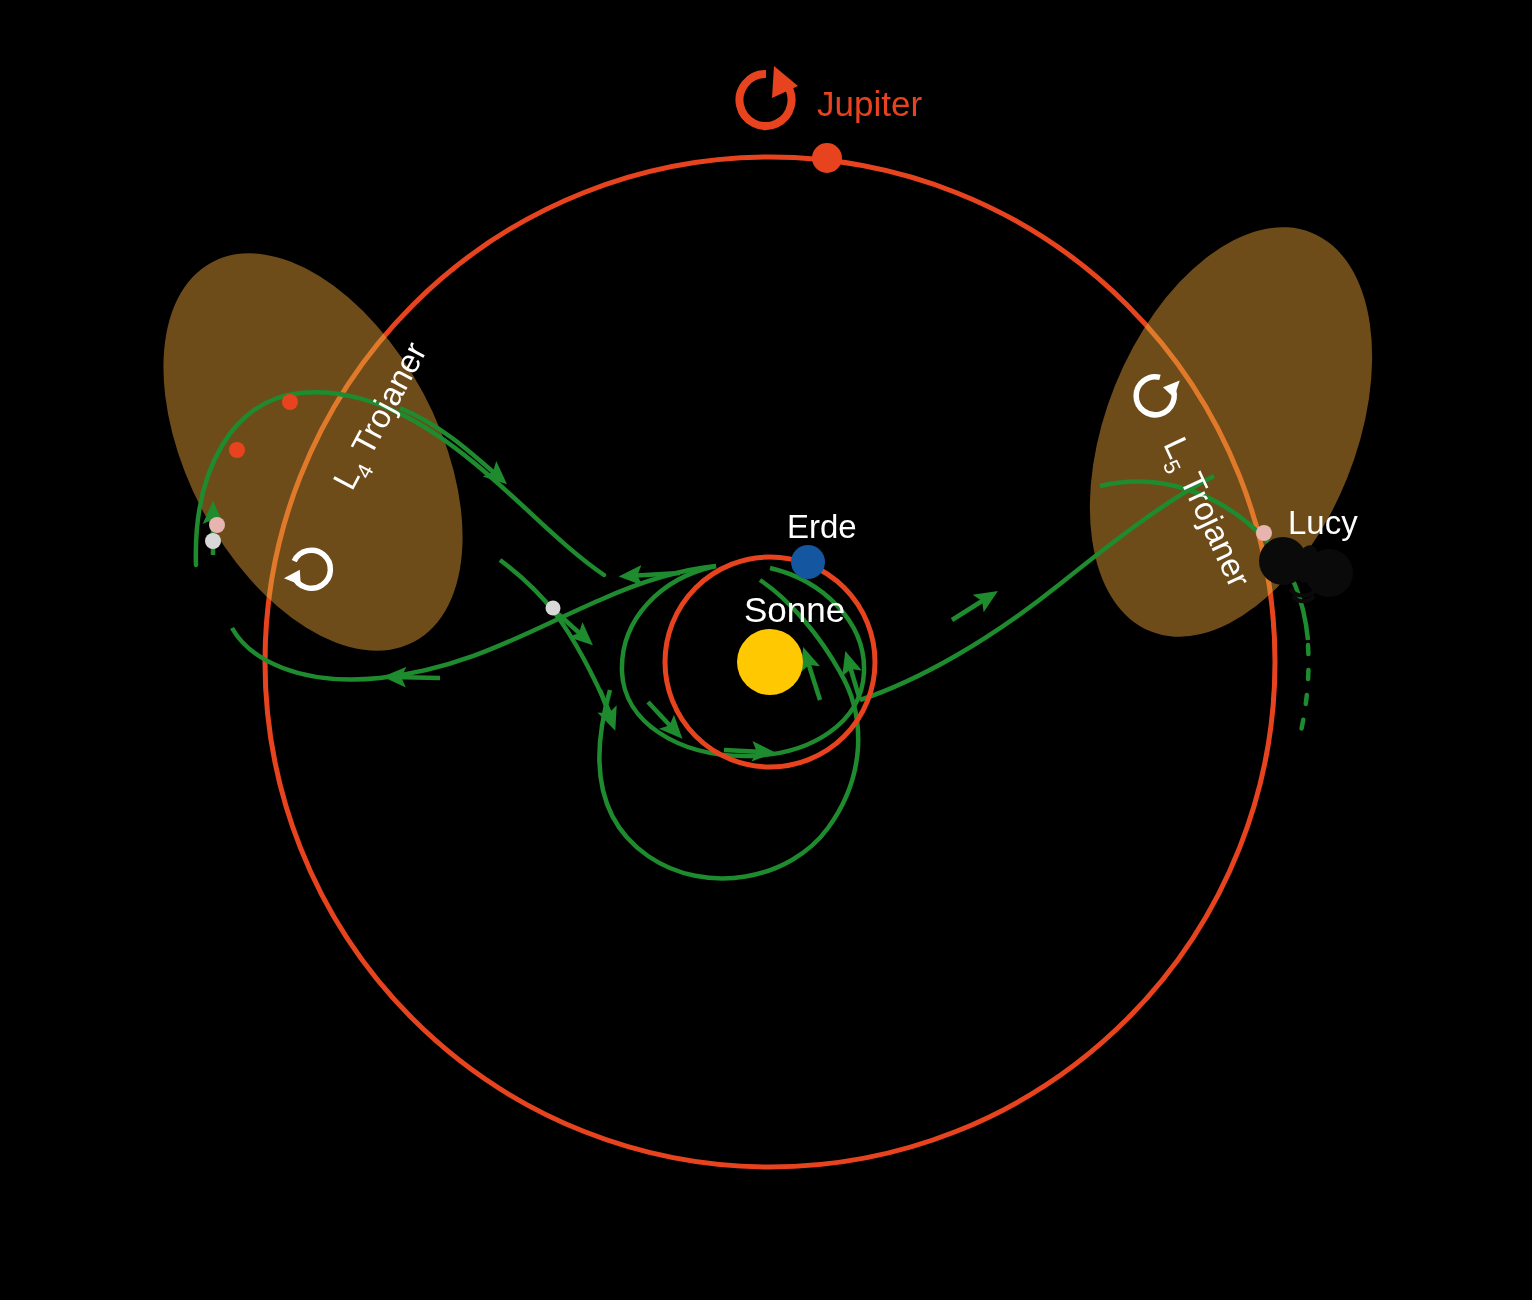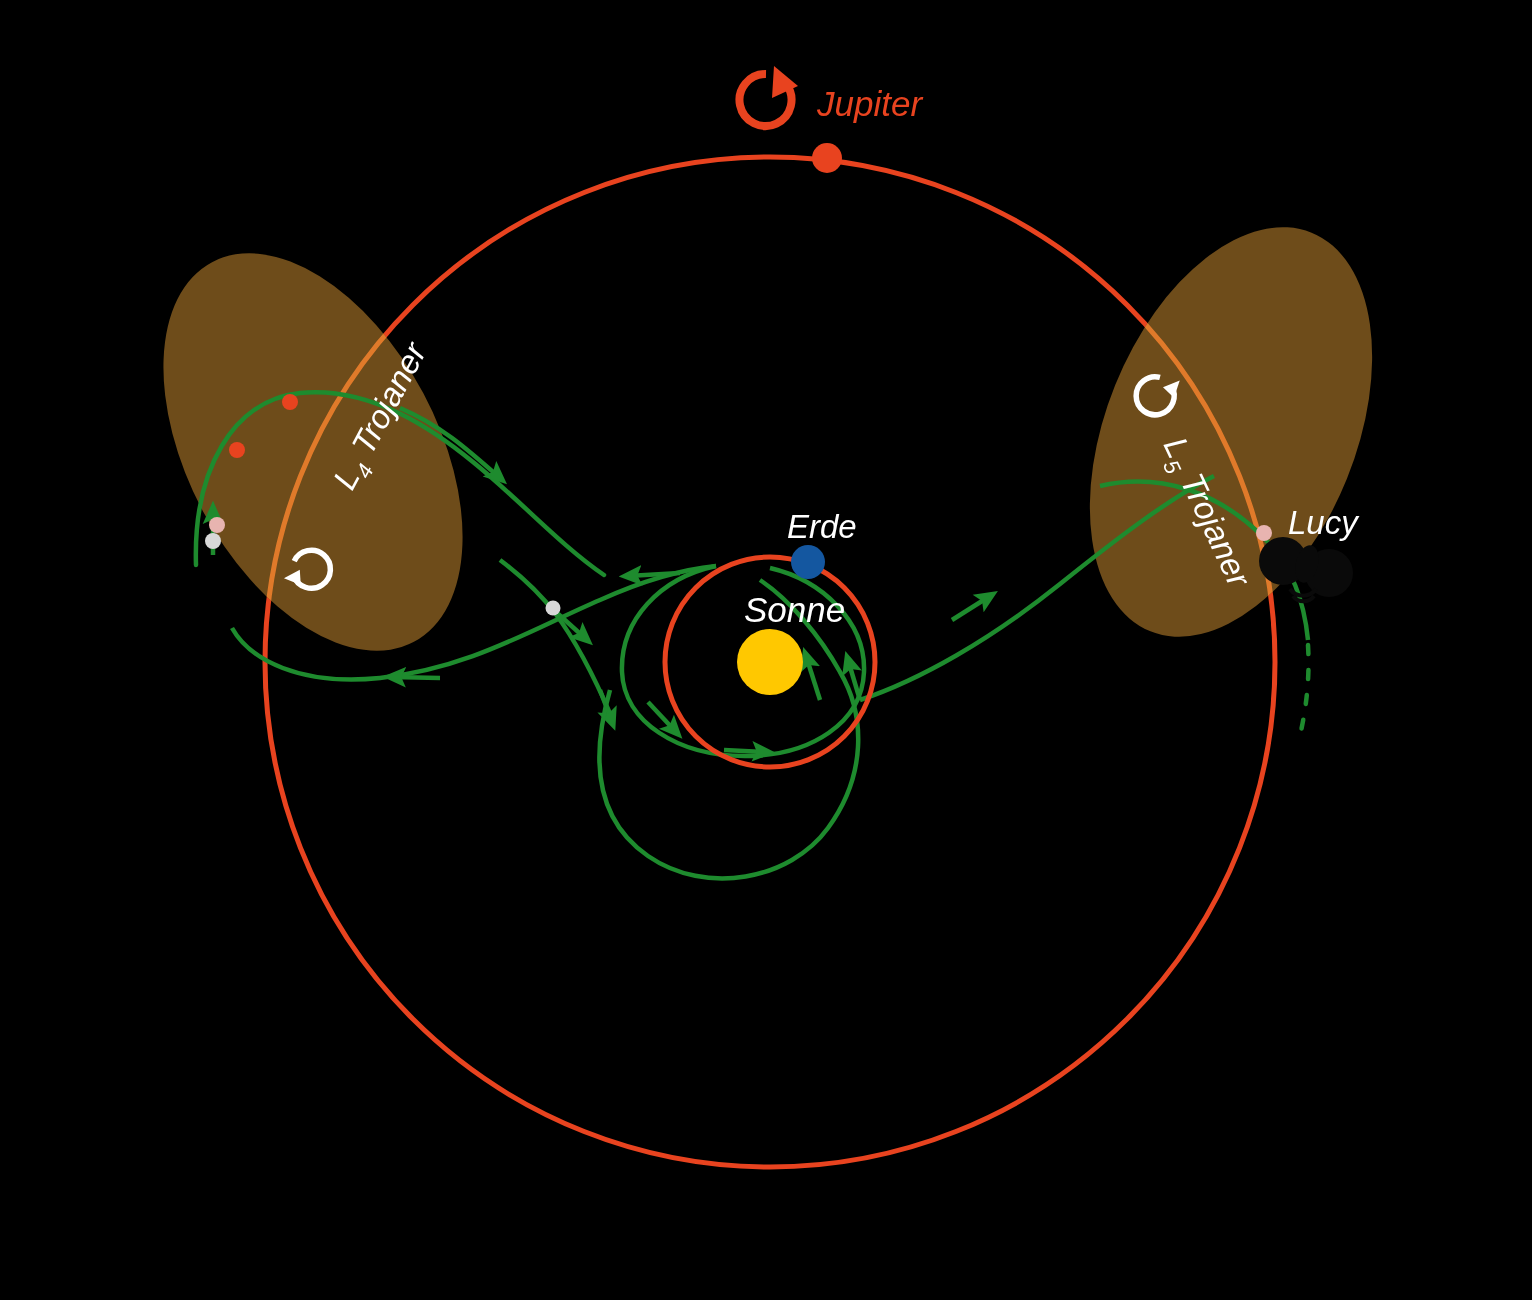--- a/index.html
+++ b/index.html
@@ -12,21 +12,20 @@
     width: 1532px;
     height: 1300px;
     overflow: hidden;
     font-family: "Liberation Sans", sans-serif;
   }
   #stage {
     position: relative;
     width: 1236px;
     height: 1300px;
     background: #000000;
-    font-style: italic;
   }
   svg.diagram {
     position: absolute;
     top: 0;
     left: 0;
     width: 1532px;
     height: 1300px;
     display: block;
   }
   .lbl {

